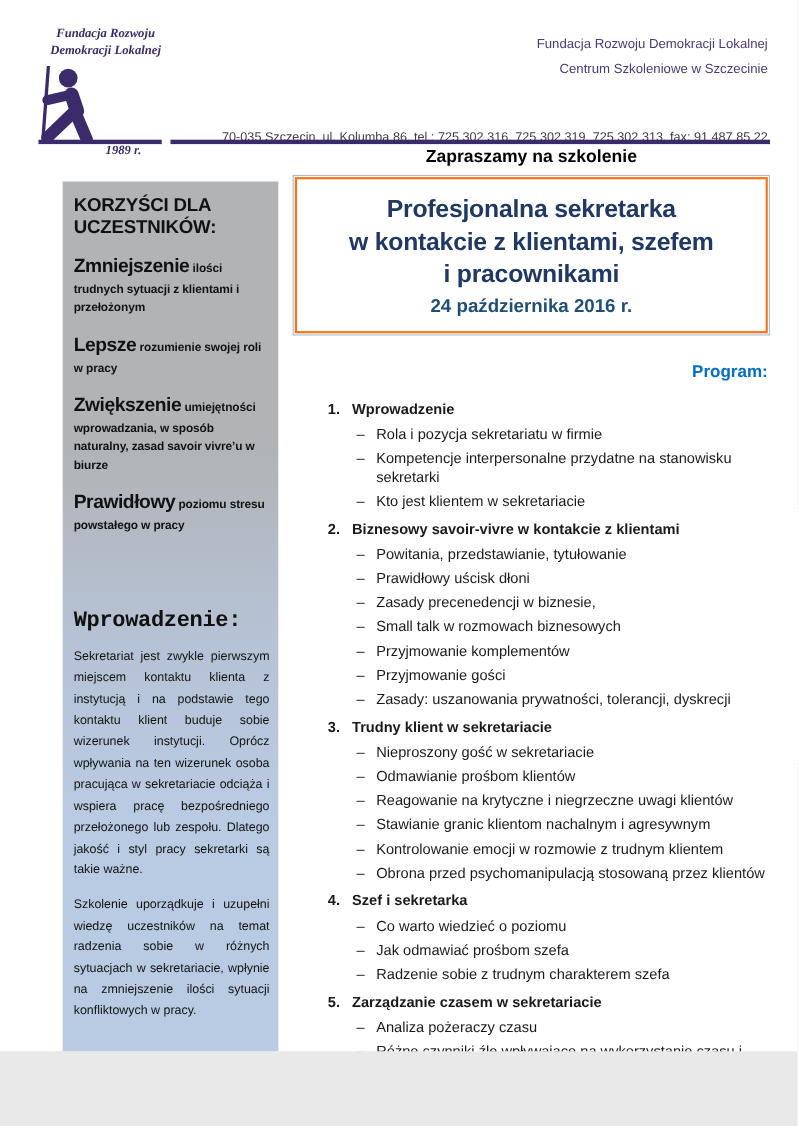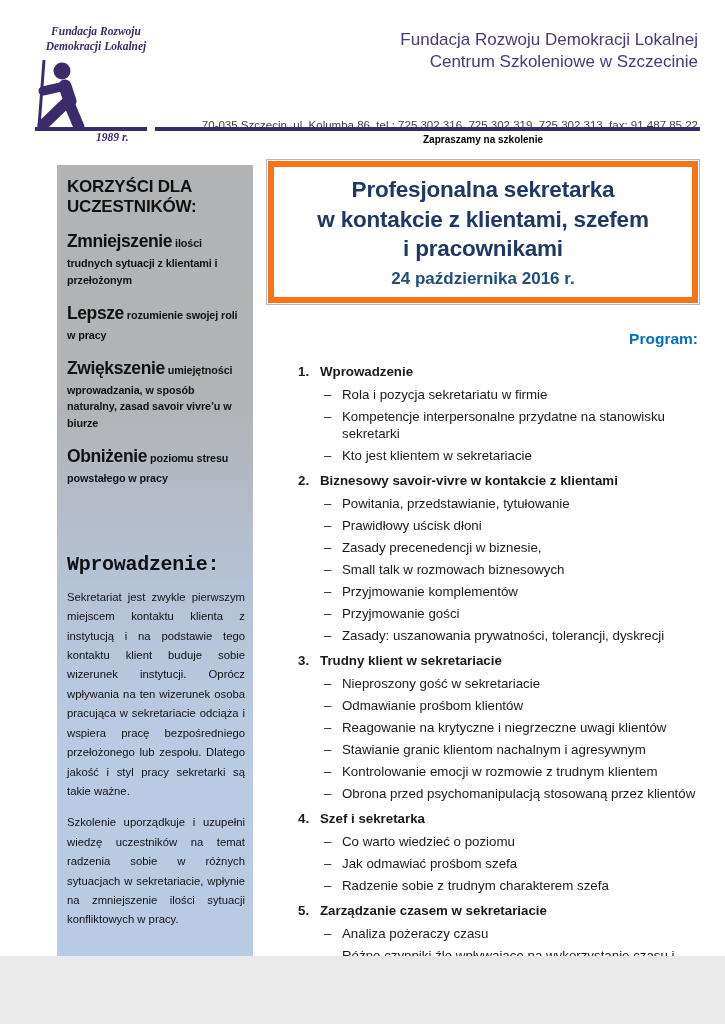--- a/index.html
+++ b/index.html
@@ -19,48 +19,48 @@
   .logo-year {
     position:absolute; left:96px; top:106px;
     font-family:"Liberation Serif", serif; font-style:italic; font-weight:bold;
     font-size:11.5px; color:#3b2b6b;margin-top:25px;
   }
   .rule-a { position:absolute; left:35px; top:127px; width:112px; height:4px; background:#3b2b6b; }
   .rule-b { position:absolute; left:155px; top:127px; width:545px; height:4px; background:#3b2b6b; }
 
   .org-name {
     position:absolute; right:27px; top:29px; text-align:right;
-    color:#4a3a78; font-size:17px; line-height:22px;margin-left:44px;
+    color:#4a3a78; font-size:12px; line-height:22px;margin-left:44px;
   }
   .addr {
     position:absolute; right:27px; top:84px; text-align:right;
     color:#3f3f3f; font-size:11.5px; line-height:17px;margin-top:33px;
   }
   .invite {
     position:absolute; left:268px; top:134px; width:430px; text-align:center;
-    font-weight:bold; font-size:10px; color:#000;
+    font-weight:bold; font-size:16px; color:#000;
   }
 
   
   .sidebar {
     position:absolute; left:57px; top:165px; width:196px; height:835px;
     box-sizing:border-box; padding:12px 8px 10px 10px;
     background:linear-gradient(180deg,#b1b3b5 0%,#b1b3b5 28%,#b6c2d5 50%,#b9cbe3 70%,#b9cbe3 100%);
     color:#111;
   }
   .benefits-title { font-size:17px; font-weight:bold; line-height:1.18; letter-spacing:-0.2px; }
   .benefit { margin:11px 0 0 0; font-weight:bold; font-size:10.8px; line-height:1.55; letter-spacing:-0.1px; }
   .benefit .lead { font-size:17.5px; letter-spacing:-0.4px; }
   .intro-title { margin-top:66px; font-size:20px; font-weight:bold; letter-spacing:-0.3px;font-family:Liberation Mono, monospace; }
   .intro-p { margin:12px 0 0 0; font-size:11.3px; line-height:1.72; text-align:justify; font-weight:normal; }
 
   
   .title-box {
     position:absolute; left:268px; top:161px; width:430px; height:142px;
-    box-sizing:border-box; border:6px solid #f97316;
+    box-sizing:border-box; border:2px solid #f97316;
     outline:1px solid #aebad0; outline-offset:1px;
     display:flex; flex-direction:column; justify-content:center; align-items:center;
     text-align:center; background:#fff;
   }
   .box-title { color:#1f3864; font-weight:bold; font-size:22.5px; line-height:1.32; letter-spacing:-0.2px; }
   .box-date  { color:#1f4e79; font-weight:bold; font-size:17px; margin-top:5px; }
 
   .program-head {
     position:absolute; left:268px; top:330px; width:430px; text-align:right;
     color:#0070c0; font-weight:bold; font-size:15.5px;
@@ -121,21 +121,21 @@
     </p>
     <p class="benefit">
       <span class="lead">Lepsze</span>
       <span>rozumienie swojej roli w pracy</span>
     </p>
     <p class="benefit">
       <span class="lead">Zwiększenie</span>
       <span>umiejętności wprowadzania,  w sposób naturalny, zasad savoir vivre’u w biurze</span>
     </p>
     <p class="benefit">
-      <span class="lead">Obniżenie</span>
+      <span class="lead">Prawidłowy</span>
       <span>poziomu stresu powstałego w pracy</span>
     </p>
 
     <div class="intro-title">Wprowadzenie:</div>
     <p class="intro-p">Sekretariat jest zwykle pierwszym miejscem kontaktu klienta z instytucją i na podstawie tego kontaktu klient buduje sobie wizerunek instytucji. Oprócz wpływania na ten wizerunek osoba pracująca w sekretariacie odciąża i wspiera pracę bezpośredniego przełożonego lub zespołu. Dlatego jakość i styl pracy sekretarki są takie ważne.</p>
     <p class="intro-p">Szkolenie uporządkuje i uzupełni wiedzę uczestników na temat radzenia sobie w różnych sytuacjach w sekretariacie, wpłynie na zmniejszenie ilości sytuacji konfliktowych w pracy.</p>
   </div>
 
   <div class="title-box">
     <div class="box-title">

